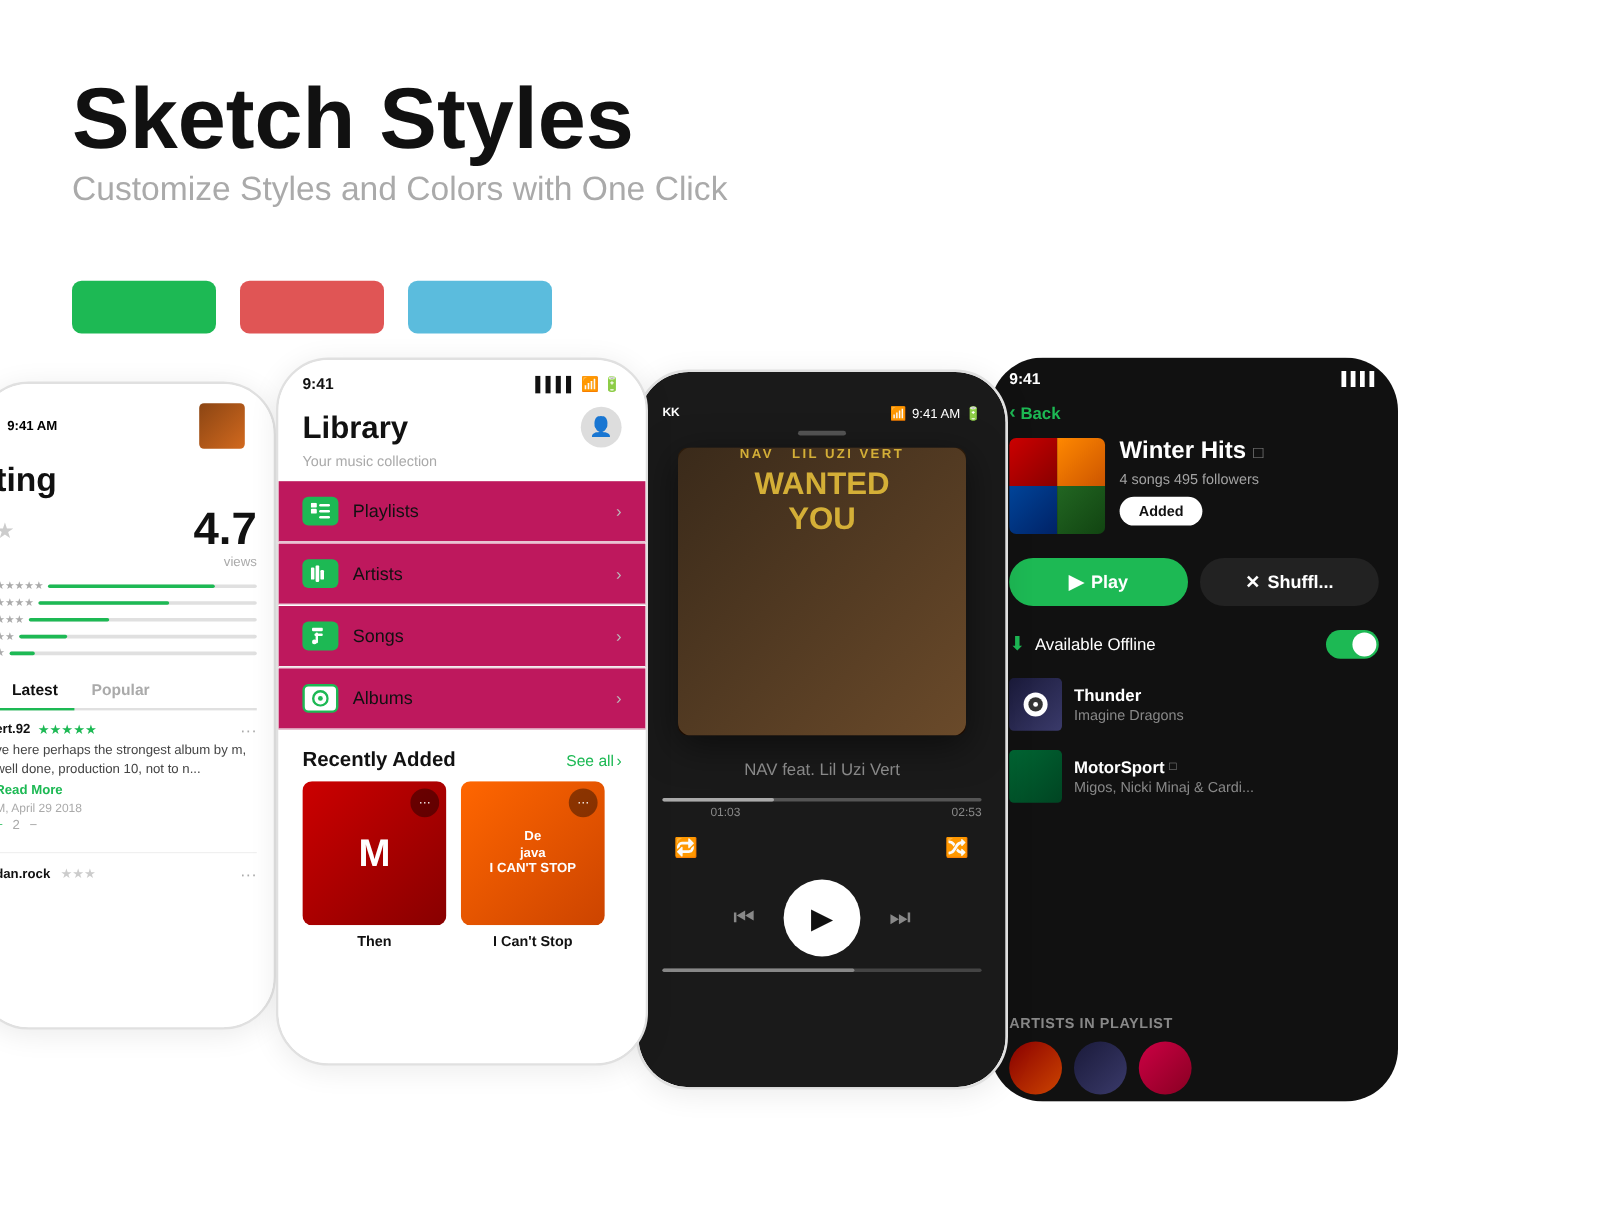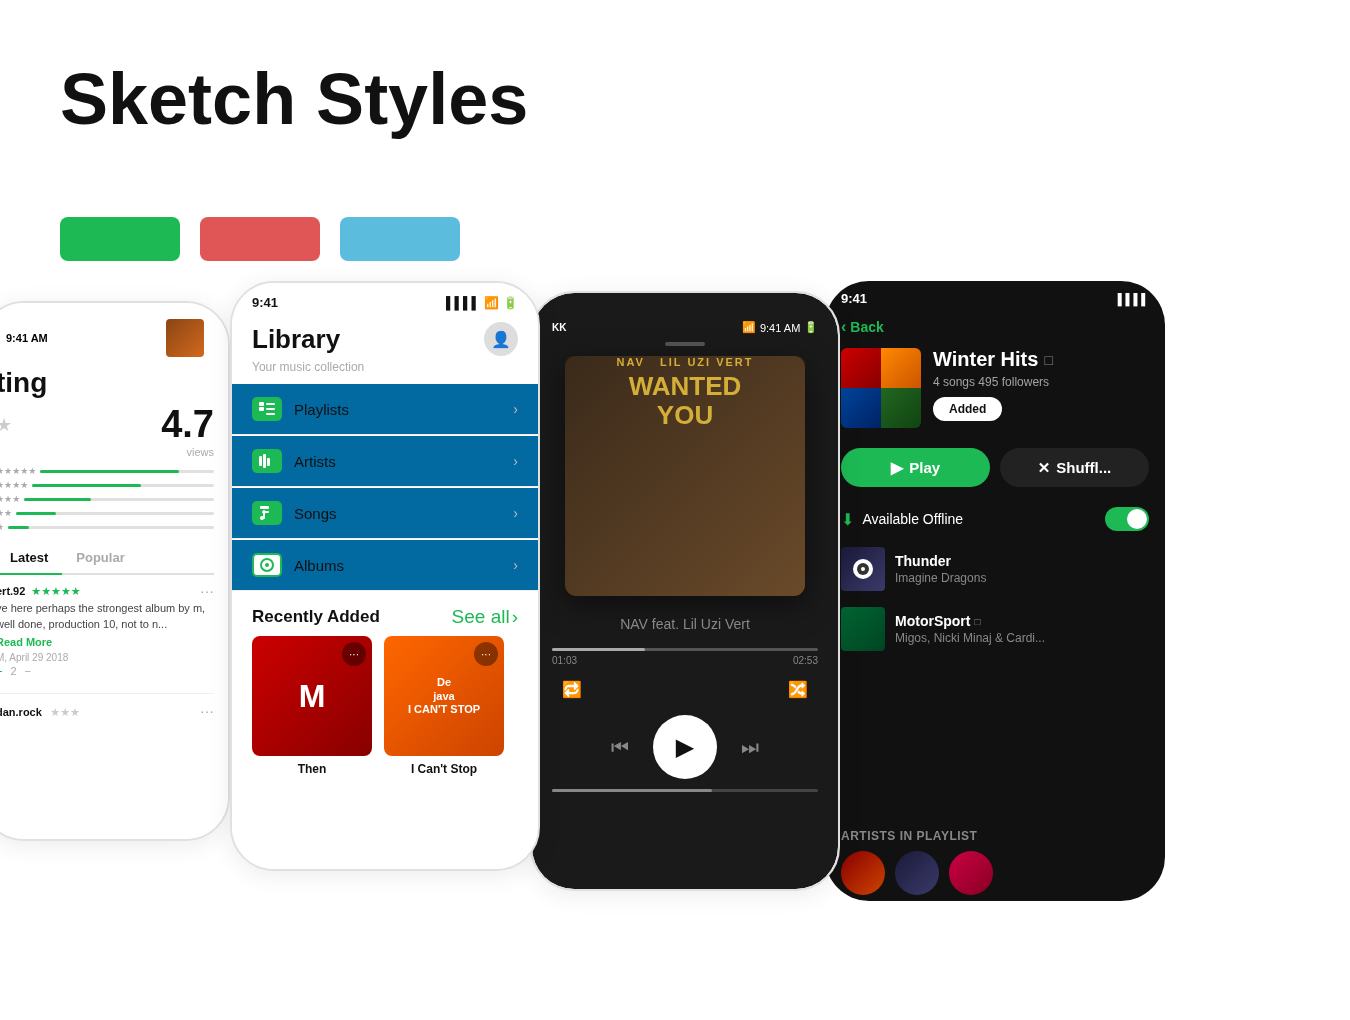--- a/index.html
+++ b/index.html
@@ -13,21 +13,21 @@
 
     
     .header-section {
       padding: 60px 60px 30px 60px;
     }
     .main-title {
       font-size: 72px;
       font-weight: 900;
       color: #111111;
       line-height: 1.1;
-      margin-bottom: 18px;
+      margin-bottom: 3px;
     }
     .main-subtitle {
       font-size: 28px;
       font-weight: 400;
       color: #aaaaaa;
     }
 
     
     .swatches {
       display: flex;
@@ -184,21 +184,21 @@
       align-items: center;
       justify-content: center;
       font-size: 16px;
       color: #888;
     }
     .p2-menu-item {
       display: flex;
       align-items: center;
       padding: 13px 20px;
       border-bottom: 1px solid #f0f0f0;
-      background: #0369a1;
+      background: #be185d;
       margin: 0 0 1px 0;
     }
     .p2-menu-icon {
       width: 30px;
       height: 24px;
       background: #1db954;
       border-radius: 5px;
       margin-right: 12px;
       display: flex;
       align-items: center;
@@ -208,21 +208,21 @@
     }
     .p2-menu-label { font-size: 15px; font-weight: 500; color: #111; flex: 1; }
     .p2-chevron { color: #bbb; font-size: 14px; }
     .p2-section-header {
       display: flex;
       justify-content: space-between;
       align-items: center;
       padding: 14px 20px 8px;
     }
     .p2-section-title { font-size: 17px; font-weight: 700; color: #111; }
-    .p2-see-all { font-size: 19px; color: #1db954; display: flex; align-items: center; gap: 2px; }
+    .p2-see-all { font-size: 13px; color: #1db954; display: flex; align-items: center; gap: 2px; }
     .p2-albums-row {
       display: flex;
       gap: 12px;
       padding: 0 20px;
     }
     .p2-album {
       width: 120px;
       height: 120px;
       border-radius: 8px;
       overflow: hidden;
@@ -317,20 +317,21 @@
       height: 3px;
       background: #aaa;
       border-radius: 2px;
     }
     .p3-progress-times {
       display: flex;
       justify-content: space-between;
       color: #888;
       font-size: 10px;
       margin-top: 4px;
+      margin-left: 40px;
     }
     .p3-controls {
       display: flex;
       align-items: center;
       justify-content: center;
       gap: 24px;
       margin-top: 16px;
     }
     .p3-ctrl-btn {
       color: #888;
@@ -620,20 +621,21 @@
     .art-c1 { background: linear-gradient(135deg, #cc0000, #880000); }
     .art-c2 { background: linear-gradient(135deg, #ff8800, #cc5500); }
     .art-c3 { background: linear-gradient(135deg, #004499, #002266); }
     .art-c4 { background: linear-gradient(135deg, #226622, #114411); }
   </style>
 </head>
 <body>
 
 <div class="header-section">
   <h1 class="main-title">Sketch Styles</h1>
+  <p class="main-subtitle">Customize Styles and Colors with One Click</p>
 </div>
 
 <div class="swatches">
   <div class="swatch" style="background:#1db954;"></div>
   <div class="swatch" style="background:#e05555;"></div>
   <div class="swatch" style="background:#5bbcdd;"></div>
 </div>
 
 <div class="phones-container">
 

